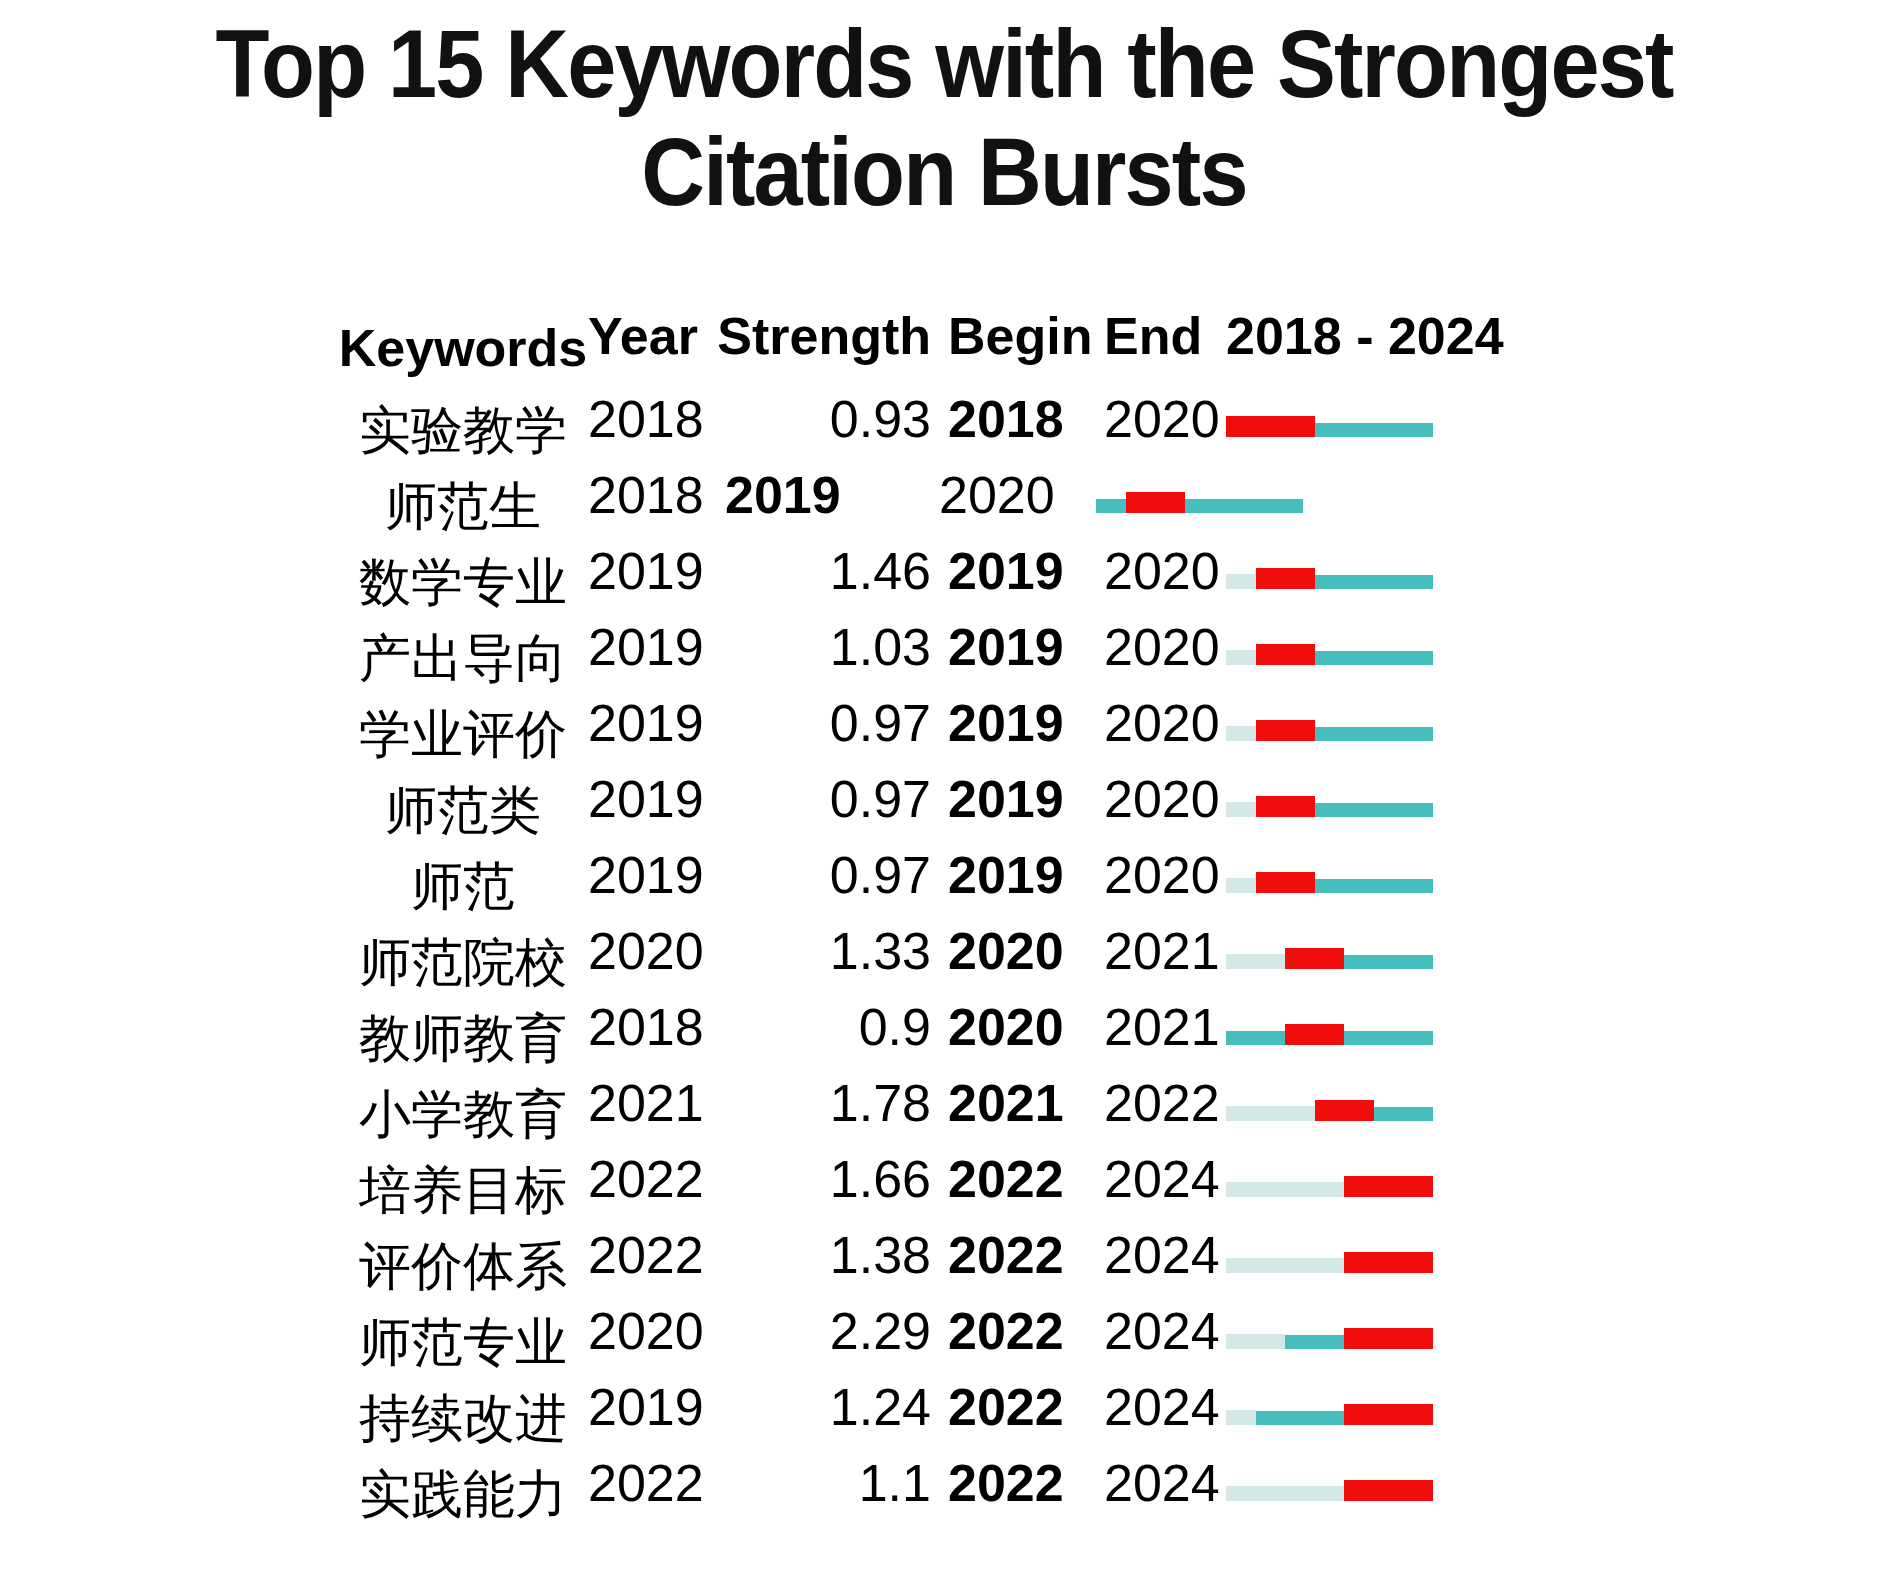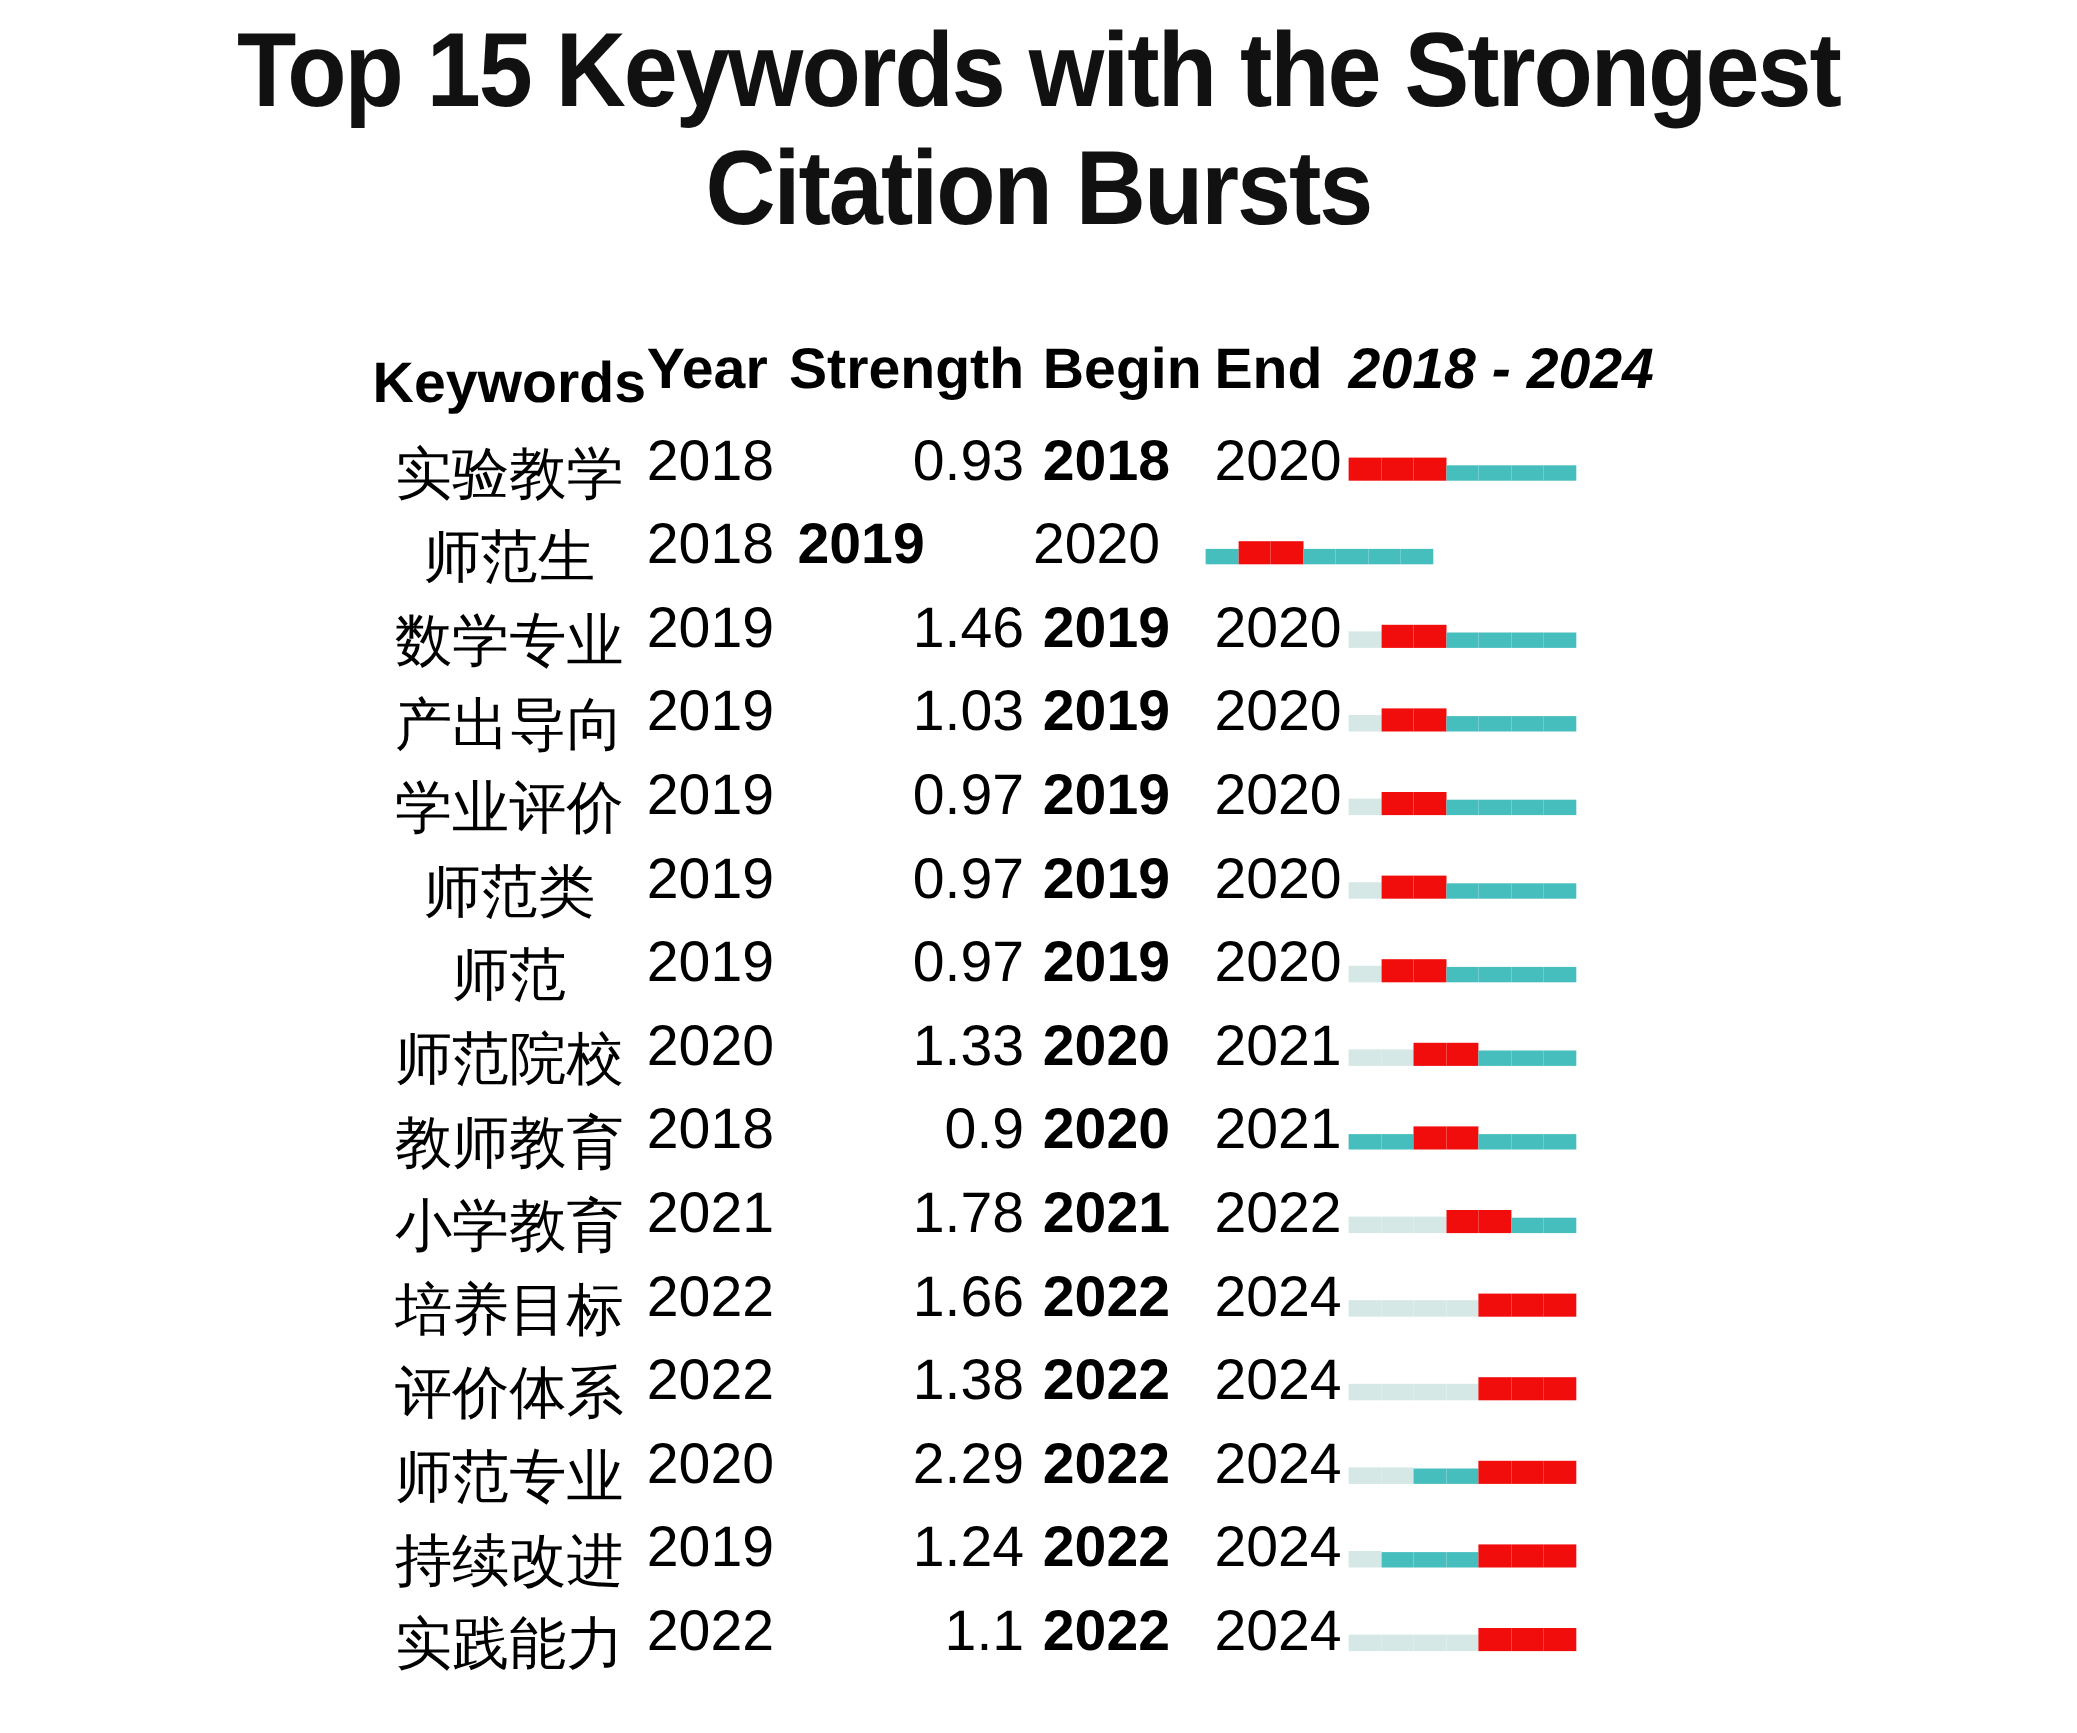--- a/index.html
+++ b/index.html
@@ -34,21 +34,21 @@
     align-items: center;
     white-space: nowrap;
   }
   .header-row { font-weight: 700; height: 78px; }
   .c-keyword { text-align: center; margin-top: 24px; }
   .c-year { }
   .c-strength { text-align: right; }
   .c-begin { padding-left: 17px; font-weight: 700; }
   .c-end { padding-left: 8px; }
   .c-bar { overflow: visible; }
-  .range-label { white-space: nowrap; font-style: italic; }
+  .range-label { white-space: nowrap; }
   .bar {
     width: 207px;
     height: 21px;
     display: flex;
     align-items: flex-end;
     margin-top: 14px;
   }
   .seg { display: block; width: 29.571px; }
   .seg-burst { height: 21px; }
   .seg-active { height: 14px; }

